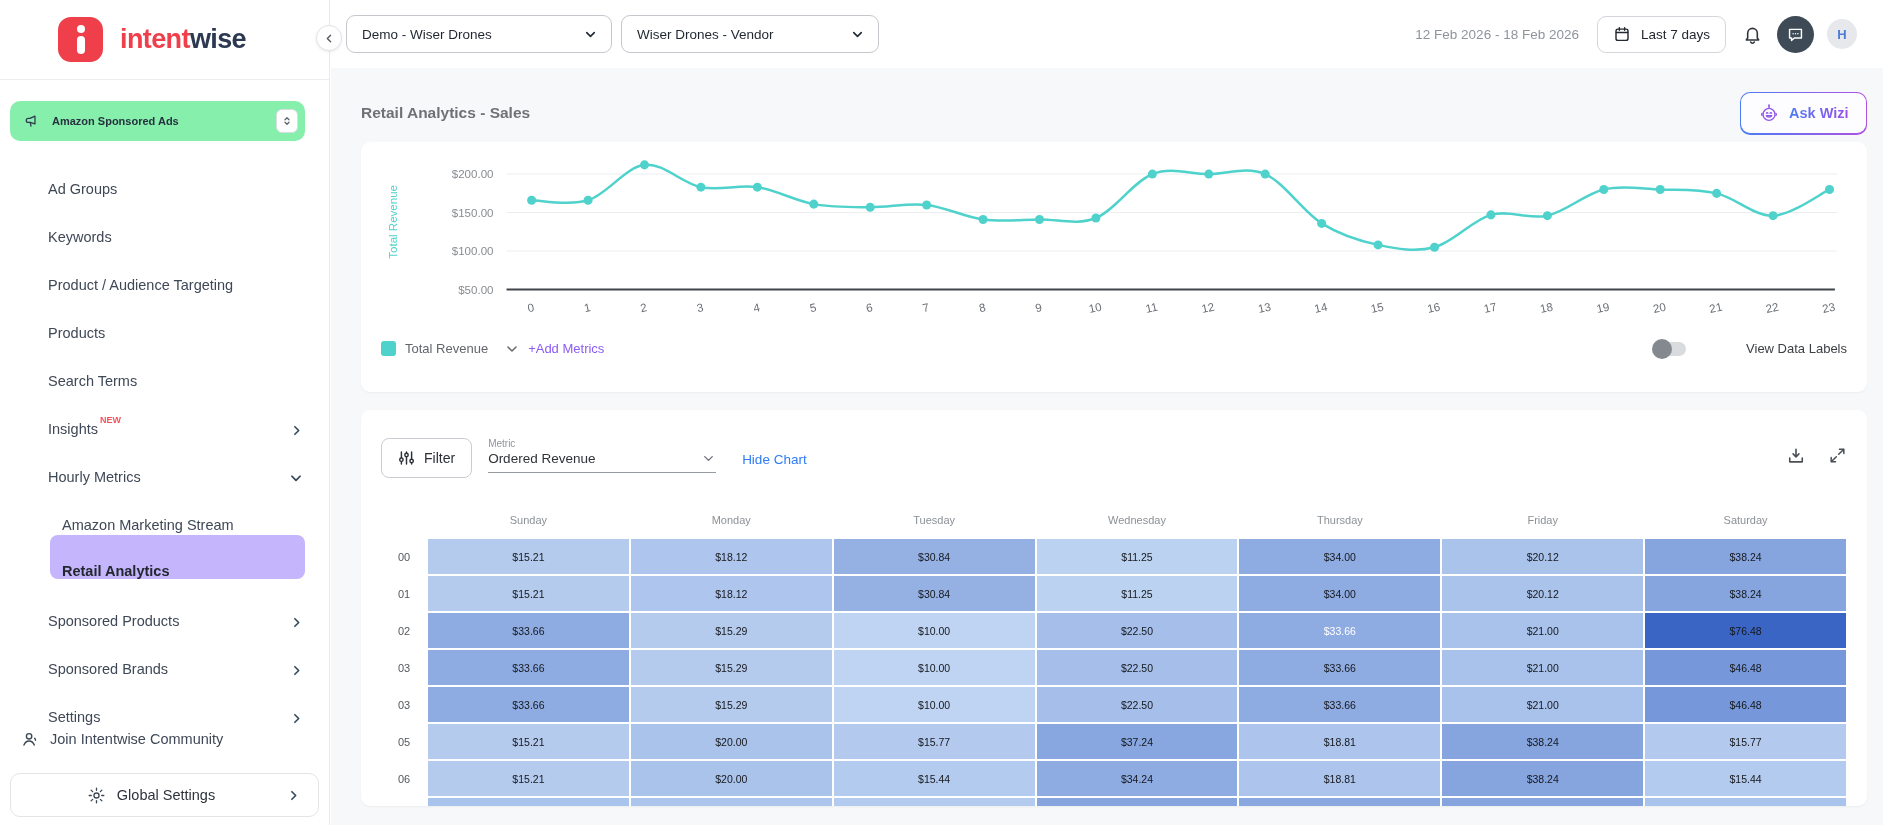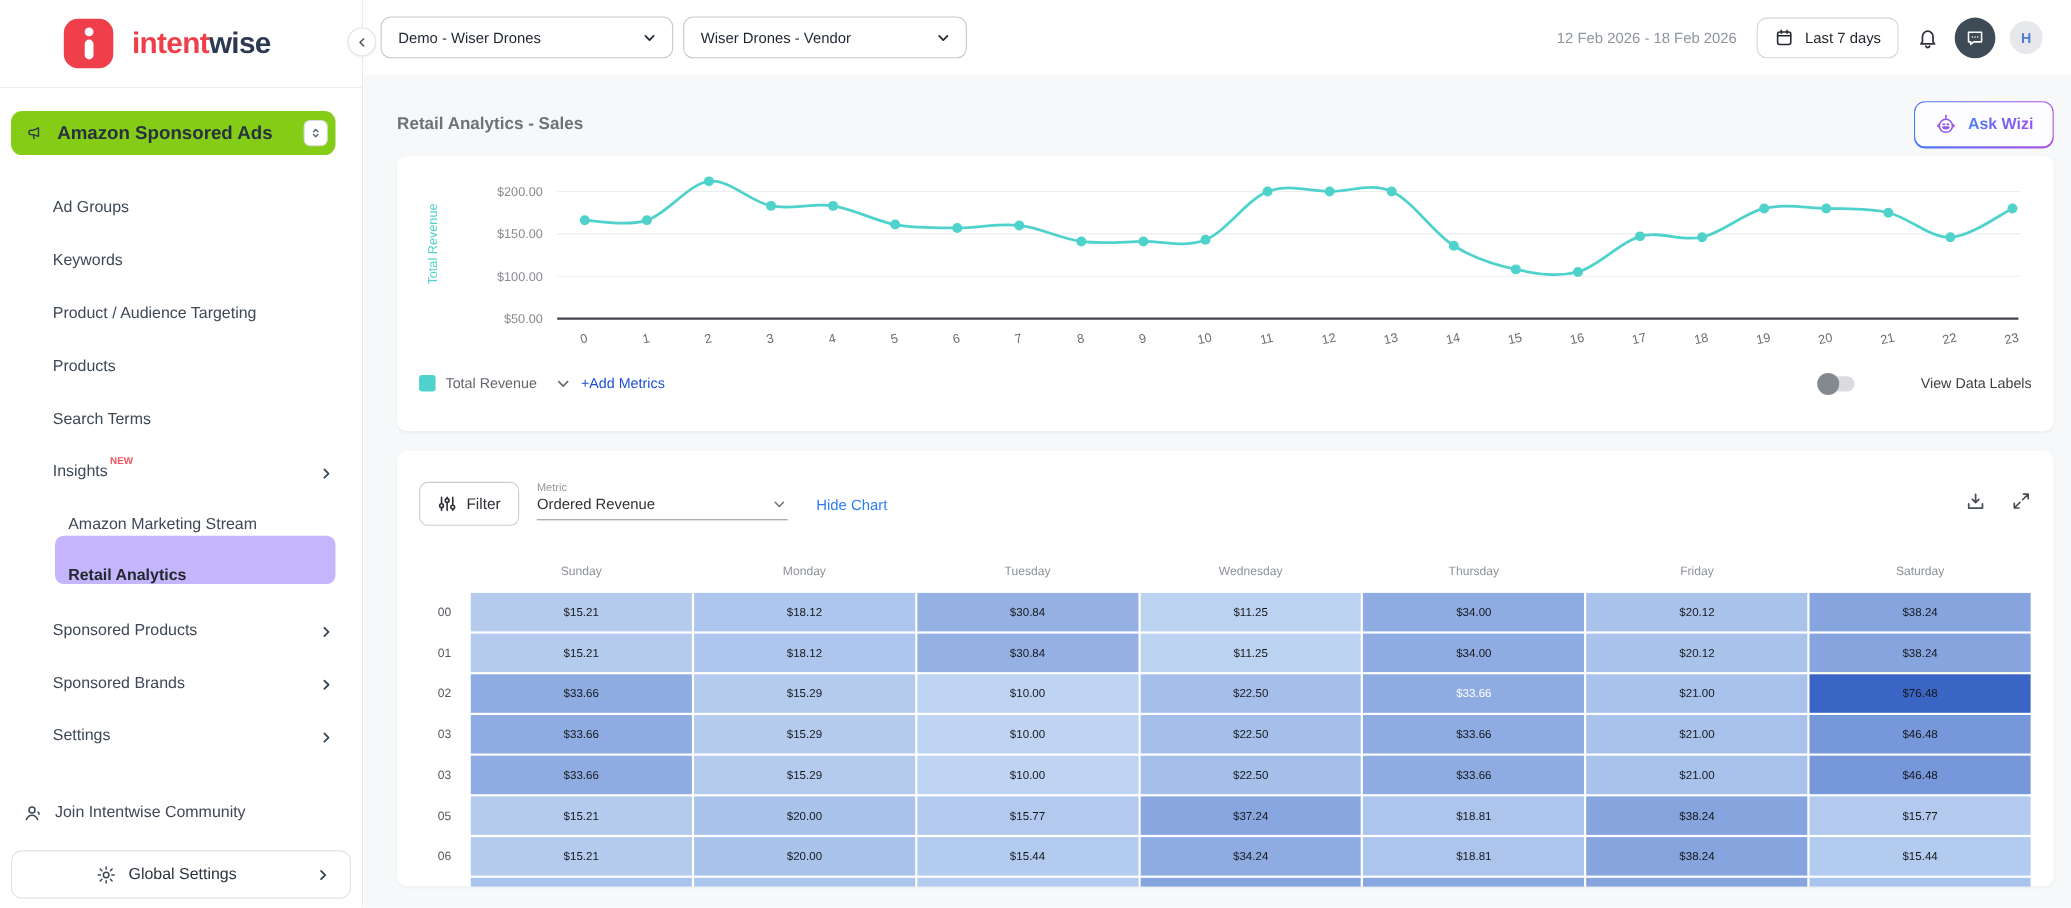--- a/index.html
+++ b/index.html
@@ -13,23 +13,23 @@
   .logo-row { height:80px; display:flex; align-items:center; padding-left:58px; gap:17px;
     border-bottom:1px solid #ebedf0; }
   .logo-mark { width:45px; height:45px; background:#ee3f4b; border-radius:13px; position:relative; }
   .logo-mark .dot { position:absolute; left:50%; top:8px; transform:translateX(-50%);
     width:8px; height:8px; background:#fff; border-radius:50%; }
   .logo-mark .bar { position:absolute; left:50%; top:19px; transform:translateX(-50%);
     width:8px; height:18px; background:#fff; border-radius:4px; }
   .logo-text { font-size:27px; font-weight:700; letter-spacing:-0.6px; }
   .logo-text .red { color:#ee3f4b; } .logo-text .navy { color:#2c3950; }
 
-  .section-pill { margin:21px 24px 0 10px; height:40px; background:#84cc16; border-radius:10px;
+  .section-pill { margin:21px 24px 0 10px; height:40px; background:#86efac; border-radius:10px;
     display:flex; align-items:center; gap:11px; padding:0 7px 0 14px;
-    font-size:17px; font-weight:700; color:#27313f; cursor:pointer; }
+    font-size:11px; font-weight:700; color:#27313f; cursor:pointer; }
   .unfold-btn { margin-left:auto; width:22px; height:24px; background:#fff; border:1px solid #d9dce2;
     border-radius:6px; display:flex; align-items:center; justify-content:center; }
 
   #side-items { padding-top:8px; }
   .side-item { display:flex; align-items:flex-end; justify-content:space-between; height:48px;
     padding:0 26px 0 48px; font-size:14.5px; color:#3f4856; cursor:pointer; }
   .side-item.indent { padding-left:62px; }
   .side-item.active { margin:2px 24px 2px 50px; height:44px; padding:0 12px;
     background:#c4b5fd; border-radius:8px; font-weight:700; color:#23272e; }
   .new-badge { color:#f2545b; font-size:9px; font-weight:700; position:relative; top:-5px; margin-left:2px; }
@@ -80,21 +80,21 @@
 
   .card { background:#fff; border-radius:9px; box-shadow:0 1px 2px rgba(20,30,50,0.05); }
   .chart-card { height:250px; padding:6px 20px 0 20px; }
   #line-chart { width:100%; display:block; }
   .ytick { font-size:11.5px; fill:#888c91; }
   .xtick { font-size:11.5px; fill:#6a6e73; }
   .ylabel { font-size:11.5px; fill:#4fd2cb; }
   .legend-row { display:flex; align-items:center; margin-top:12px; }
   .legend-swatch { width:15px; height:15px; border-radius:3px; background:#4fd2cb; margin-right:9px; }
   .legend-label { font-size:13px; color:#62666c; margin-right:16px; }
-  .add-metrics { font-size:13px; color:#1d4ed8; margin-left:8px; cursor:pointer; }
+  .add-metrics { font-size:13px; color:#8b5cf6; margin-left:8px; cursor:pointer; }
   .toggle-group { margin-left:auto; display:flex; align-items:center; gap:12px; }
   .toggle { width:32px; height:14px; background:#d9dbdf; border-radius:8px; position:relative;
     cursor:pointer; }
   .toggle .knob { position:absolute; left:-2px; top:-3px; width:20px; height:20px; border-radius:50%;
     background:#84898f; }
   .toggle-label { font-size:13px; color:#3c4045;margin-left:48px; }
 
   .table-card { margin-top:18px; padding:28px 20px 0 20px; }
   .controls-row { display:flex; align-items:flex-start; }
   .filter-btn { height:40px; border:1px solid #c9ccd1; border-radius:8px; background:#fff;
@@ -164,20 +164,28 @@
           <span class="side-label">Products</span>
         </div>
         <div class="side-item">
           <span class="side-label">Search Terms</span>
         </div>
         <div class="side-item">
           <span class="side-label">Insights<sup class="new-badge">NEW</sup></span>
           <span class="chev-wrap">
             <svg viewBox="0 0 24 24" width="13" height="13" fill="none" stroke="#33475b" stroke-width="3" stroke-linecap="round" stroke-linejoin="round">
               <path d="m9 5 7 7-7 7"></path>
+            </svg>
+          </span>
+        </div>
+        <div class="side-item">
+          <span class="side-label">Hourly Metrics</span>
+          <span class="chev-wrap">
+            <svg viewBox="0 0 24 24" width="14" height="14" fill="none" stroke="#33475b" stroke-width="3" stroke-linecap="round" stroke-linejoin="round">
+              <path d="m5 9 7 7 7-7"></path>
             </svg>
           </span>
         </div>
         <div class="side-item indent">
           <span class="side-label">Amazon Marketing Stream</span>
         </div>
         <div class="side-item indent active">
           <span class="side-label">Retail Analytics</span>
         </div>
         <div class="side-item">

